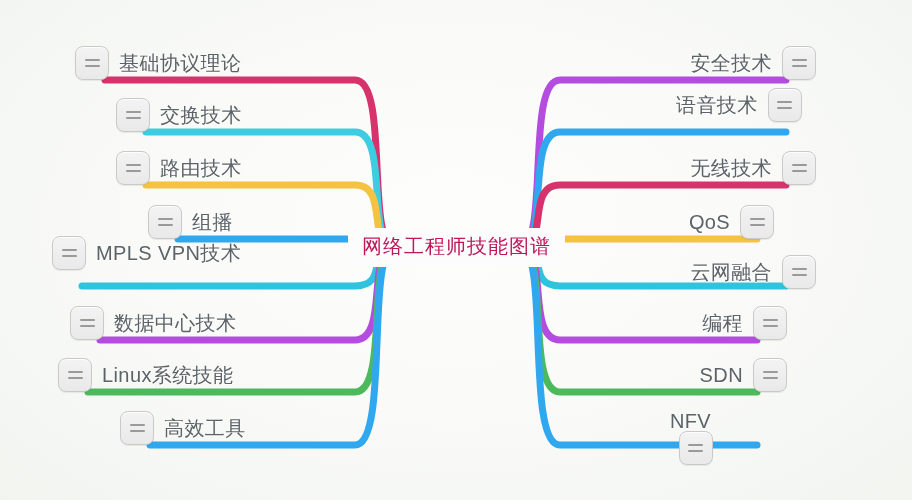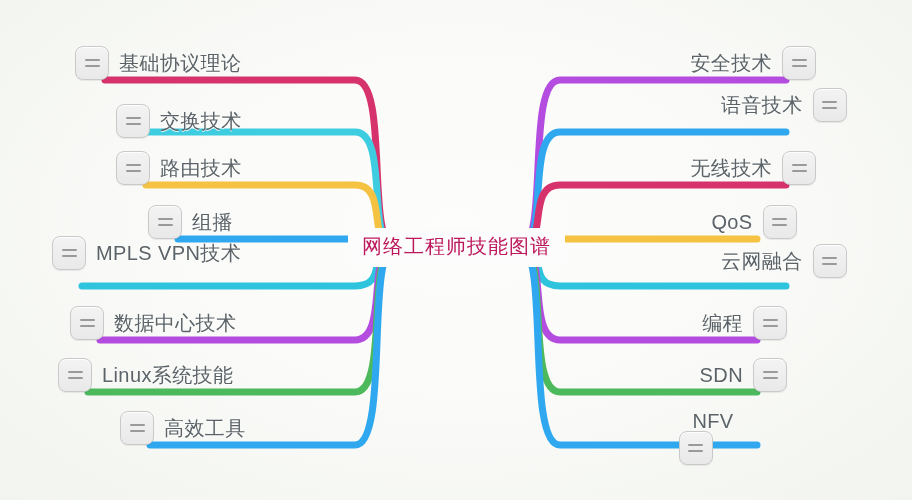--- a/index.html
+++ b/index.html
@@ -28,21 +28,21 @@
     display:flex;flex-direction:column;align-items:center;justify-content:center;
     gap:4px;
   }
   .handle i{display:block;width:15px;height:2px;background:#9a9a9a;border-radius:1px;}
 
   .label{
     font-size:20px;color:#5b6368;letter-spacing:.4px;line-height:1;
     text-shadow:0 1px 0 rgba(255,255,255,.9);
   }
   .node.left .label{margin-left:10px;}
-  .node.right .label{margin-right:10px;margin-left:45px;}
+  .node.right .label{margin-right:10px;}
 
   #center{
     position:absolute;left:348px;top:228px;
     padding:5px 14px 7px;
     background:#fbfcfb;
     font-size:20px;color:#be185d;letter-spacing:1px;
     border-radius:2px;z-index:5;white-space:nowrap;
   }
 </style>
 </head>
@@ -72,21 +72,21 @@
   </svg>
 
   <div id="nodes-layer">
       <div class="node left" style="top: 46px; left: 75px; text-align: right;">
         <div class="handle">
           <i></i>
           <i></i>
         </div>
         <span class="label">基础协议理论</span>
       </div>
-      <div class="node left" style="top: 98px; left: 116px; margin-top: 6px;">
+      <div class="node left" style="top: 98px; left: 116px;">
         <div class="handle">
           <i></i>
           <i></i>
         </div>
         <span class="label">交换技术</span>
       </div>
       <div class="node left" style="top: 151px; left: 116px;">
         <div class="handle">
           <i></i>
           <i></i>
@@ -149,21 +149,21 @@
           <i></i>
         </div>
       </div>
       <div class="node right" style="top: 205px; left: 676px; width: 111px; justify-content: center;">
         <span class="label">QoS</span>
         <div class="handle">
           <i></i>
           <i></i>
         </div>
       </div>
-      <div class="node right" style="top: 244px; left: 676px; width: 140px; ">
+      <div class="node right" style="top: 255px; left: 676px; width: 140px; justify-content: flex-end;">
         <span class="label">云网融合</span>
         <div class="handle">
           <i></i>
           <i></i>
         </div>
       </div>
       <div class="node right" style="top: 306px; left: 676px; width: 111px; justify-content: flex-end;">
         <span class="label">编程</span>
         <div class="handle">
           <i></i>

